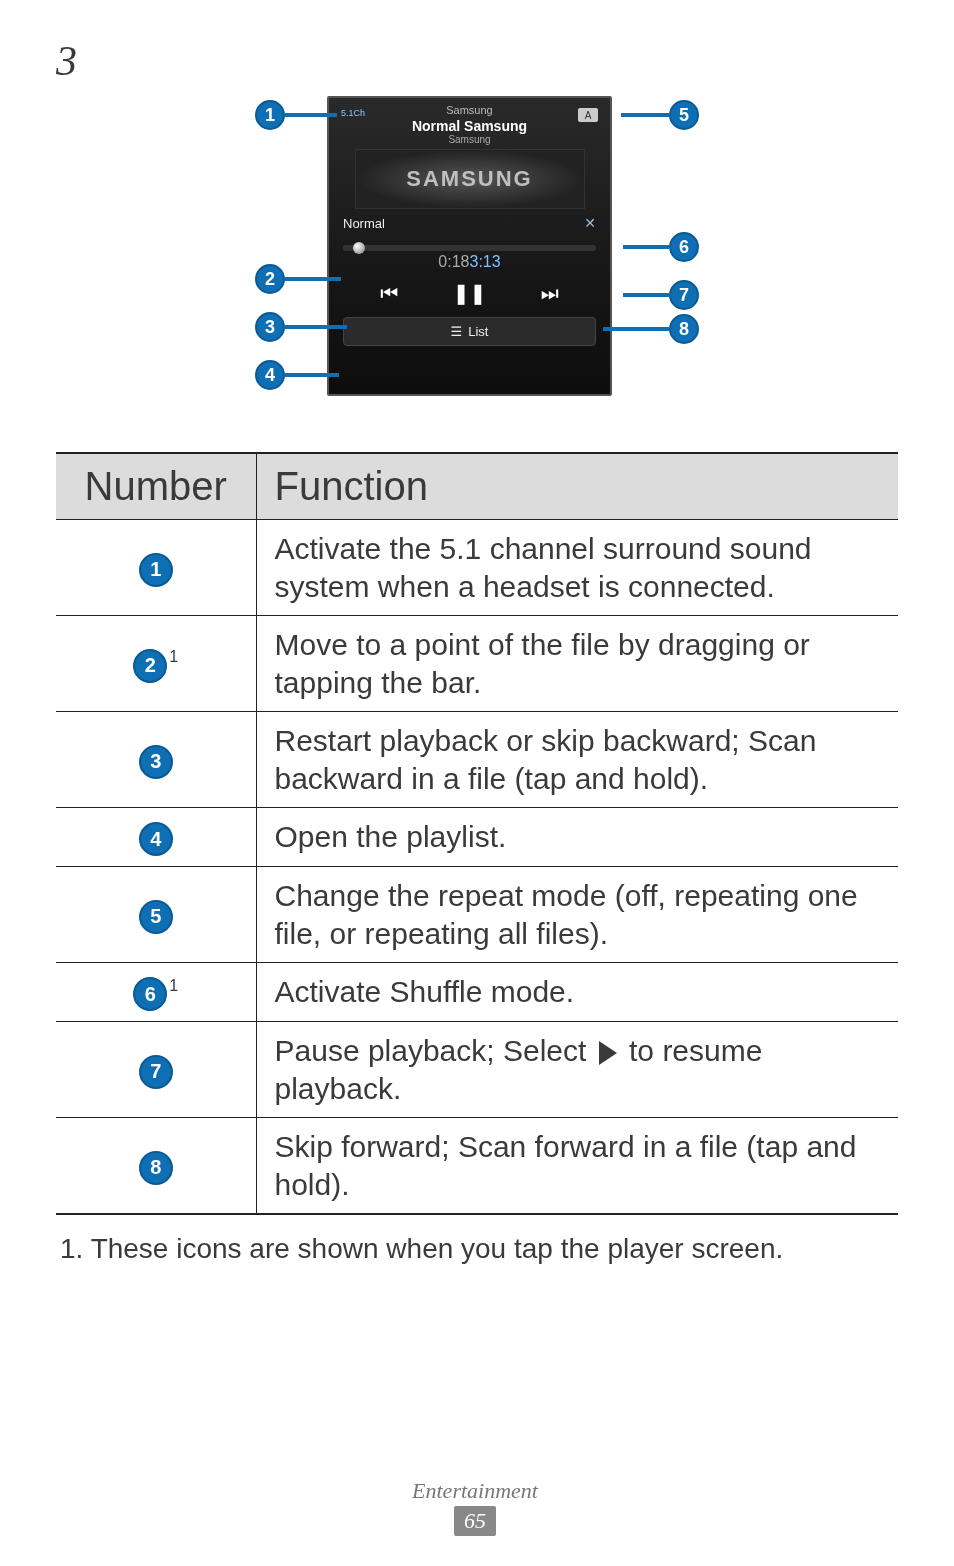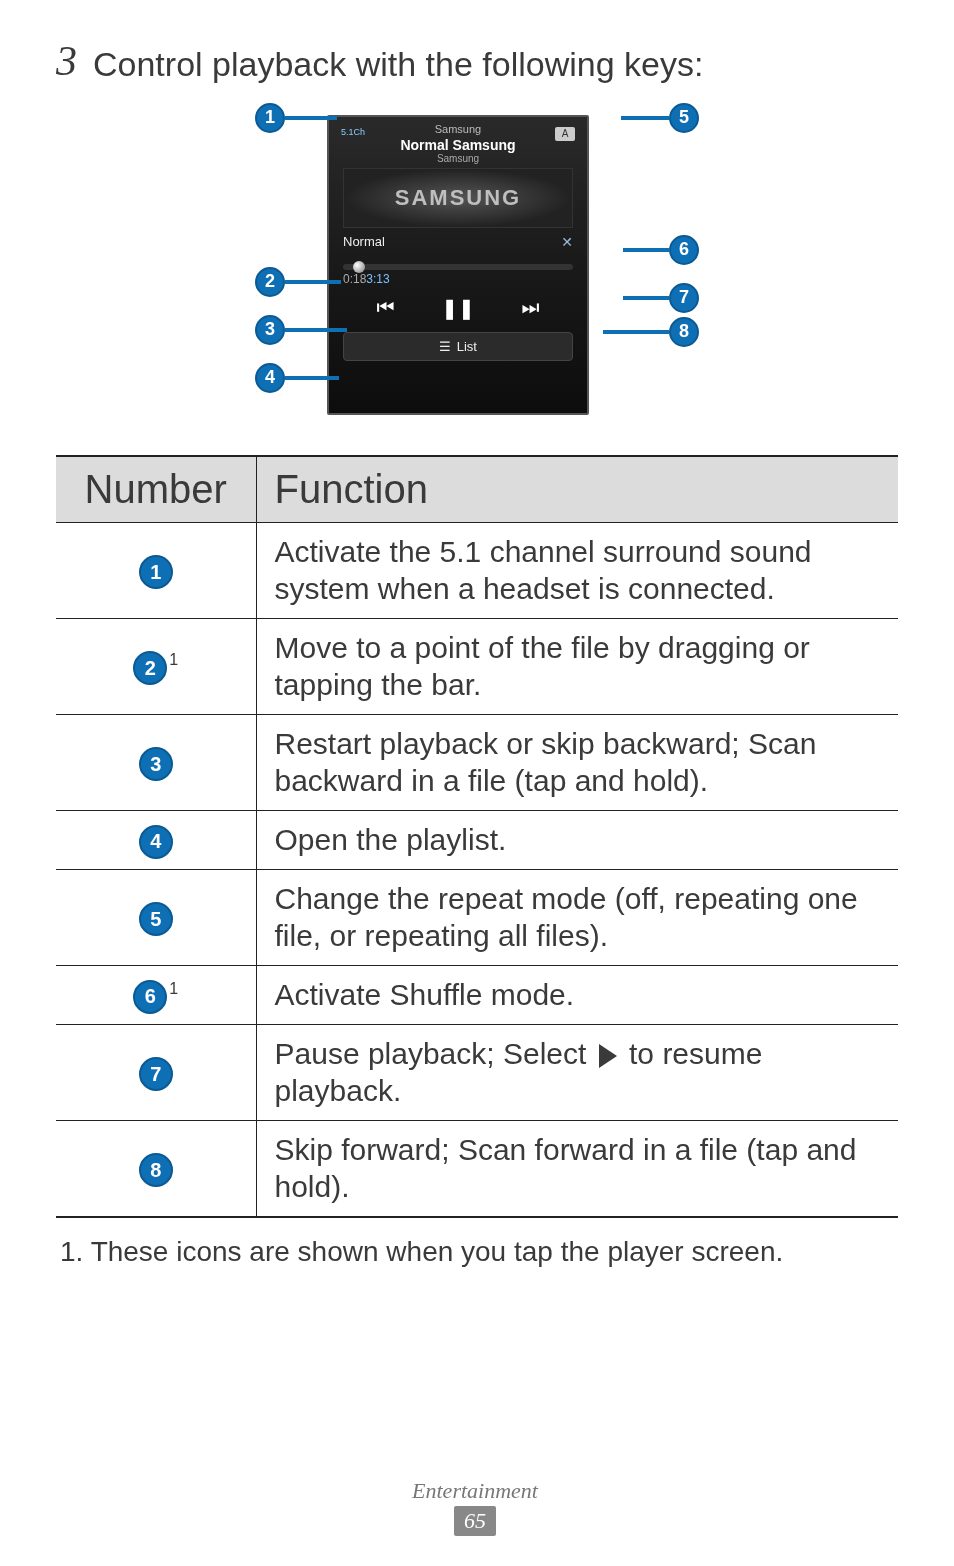--- a/index.html
+++ b/index.html
@@ -7,39 +7,39 @@
   body { position: relative; padding: 40px 56px 0 56px; }
 
   .step-line { display: flex; align-items: flex-start; gap: 16px; margin-bottom: 14px; }
   .step-num { font-family: Georgia, "Times New Roman", serif; font-style: italic; font-size: 42px; color: #3a3a3a; line-height: 1; }
   .step-text { font-size: 34px; color: #3a3a3a; line-height: 1.2; padding-top: 4px; }
 
   .phone-wrap { display: flex; justify-content: center; margin-bottom: 26px; }
   .phone-inner { position: relative; width: 460px; height: 330px; }
 
   .phone-screen {
-    position: absolute; left: 80px; top: 16px; width: 262px; height: 300px;
+    position: absolute; left: 80px; top: 0; width: 285px; height: 300px;
     background: linear-gradient(180deg, #2a2a2a 0%, #181818 55%, #0d0d0d 100%);
     border: 2px solid #555; border-radius: 2px; overflow: hidden; color: #ddd;
   }
   .phone-screen .track-meta { text-align: center; padding: 6px 0 2px 0; font-size: 11px; color: #bbb; }
   .phone-screen .track-title { text-align: center; font-size: 14px; font-weight: 600; color: #fff; }
   .phone-screen .track-sub { text-align: center; font-size: 10px; color: #aaa; margin-bottom: 4px; }
   .phone-screen .art {
     margin: 0 auto; width: 230px; height: 60px; display: flex; align-items: center; justify-content: center;
     background: radial-gradient(ellipse at center, #555 0%, #222 70%);
     border: 1px solid #333;
   }
   .phone-screen .art span { font-size: 22px; font-weight: 700; color: #bfbfbf; letter-spacing: 2px; font-family: Arial, sans-serif; }
   .phone-screen .eq-row { display: flex; justify-content: space-between; align-items: center; padding: 6px 14px; font-size: 13px; }
   .phone-screen .eq-row .normal { font-weight: 400; color: #eee; }
   .phone-screen .eq-row .shuffle { color: #9bd; font-size: 14px; }
   .phone-screen .progress { height: 6px; margin: 8px 14px 2px 14px; background: #333; border-radius: 3px; position: relative; }
   .phone-screen .progress .knob { position: absolute; left: 10px; top: -3px; width: 12px; height: 12px; border-radius: 50%; background: radial-gradient(circle at 35% 35%, #fff, #777); }
-  .phone-screen .time-row { display: flex; justify-content: flex-start; padding: 0 14px; font-size: 12px; color: #aaa; }
+  .phone-screen .time-row { display: flex; justify-content: center; padding: 0 20px; font-size: 16px; color: #aaa; }
   .phone-screen .time-row .dur { color: #7ac0ff; }
   .phone-screen .controls { display: flex; justify-content: space-around; align-items: center; padding: 10px 24px 4px 24px; font-size: 20px; color: #fff; }
   .phone-screen .list-btn { margin: 8px 14px 0 14px; background: #2b2b2b; border: 1px solid #444; border-radius: 4px; text-align: center; padding: 6px 0; font-size: 13px; color: #eee; display: flex; align-items: center; justify-content: center; gap: 6px; }
   .phone-screen .badge51 { position: absolute; left: 12px; top: 10px; font-size: 9px; color: #8cf; }
   .phone-screen .repeat-badge { position: absolute; right: 12px; top: 10px; width: 20px; height: 14px; background: #ccc; color:#333; font-size:10px; display:flex; align-items:center; justify-content:center; border-radius:2px; }
 
   .callout {
     position: absolute; width: 30px; height: 30px; border-radius: 50%; background: #0f6fb5;
     color: #fff; font-weight: 700; font-size: 18px; display: flex; align-items: center; justify-content: center;
     border: 2px solid #0a5a94;
@@ -82,21 +82,20 @@
 
   .footer { position: absolute; bottom: 30px; left: 0; right: 4px; text-align: center; }
   .footer .label { font-style: italic; font-size: 22px; color: #777; font-family: Georgia, serif; }
   .footer .pagebox { display: inline-block; background: #888; color: #fff; font-size: 22px; padding: 2px 10px; border-radius: 2px; margin-top: 2px; font-family: Georgia, serif; font-style: italic; }
 </style>
 </head>
 <body>
 
 <div class="step-line">
   <div class="step-num">3</div>
-  <div class="step-text">Control playback with the following keys:</div>
 </div>
 
 <div class="phone-wrap">
   <div class="phone-inner">
     <div class="phone-screen">
       <div class="badge51">5.1Ch</div>
       <div class="repeat-badge">A</div>
       <div class="track-meta">Samsung</div>
       <div class="track-title">Normal Samsung</div>
       <div class="track-sub">Samsung</div>

